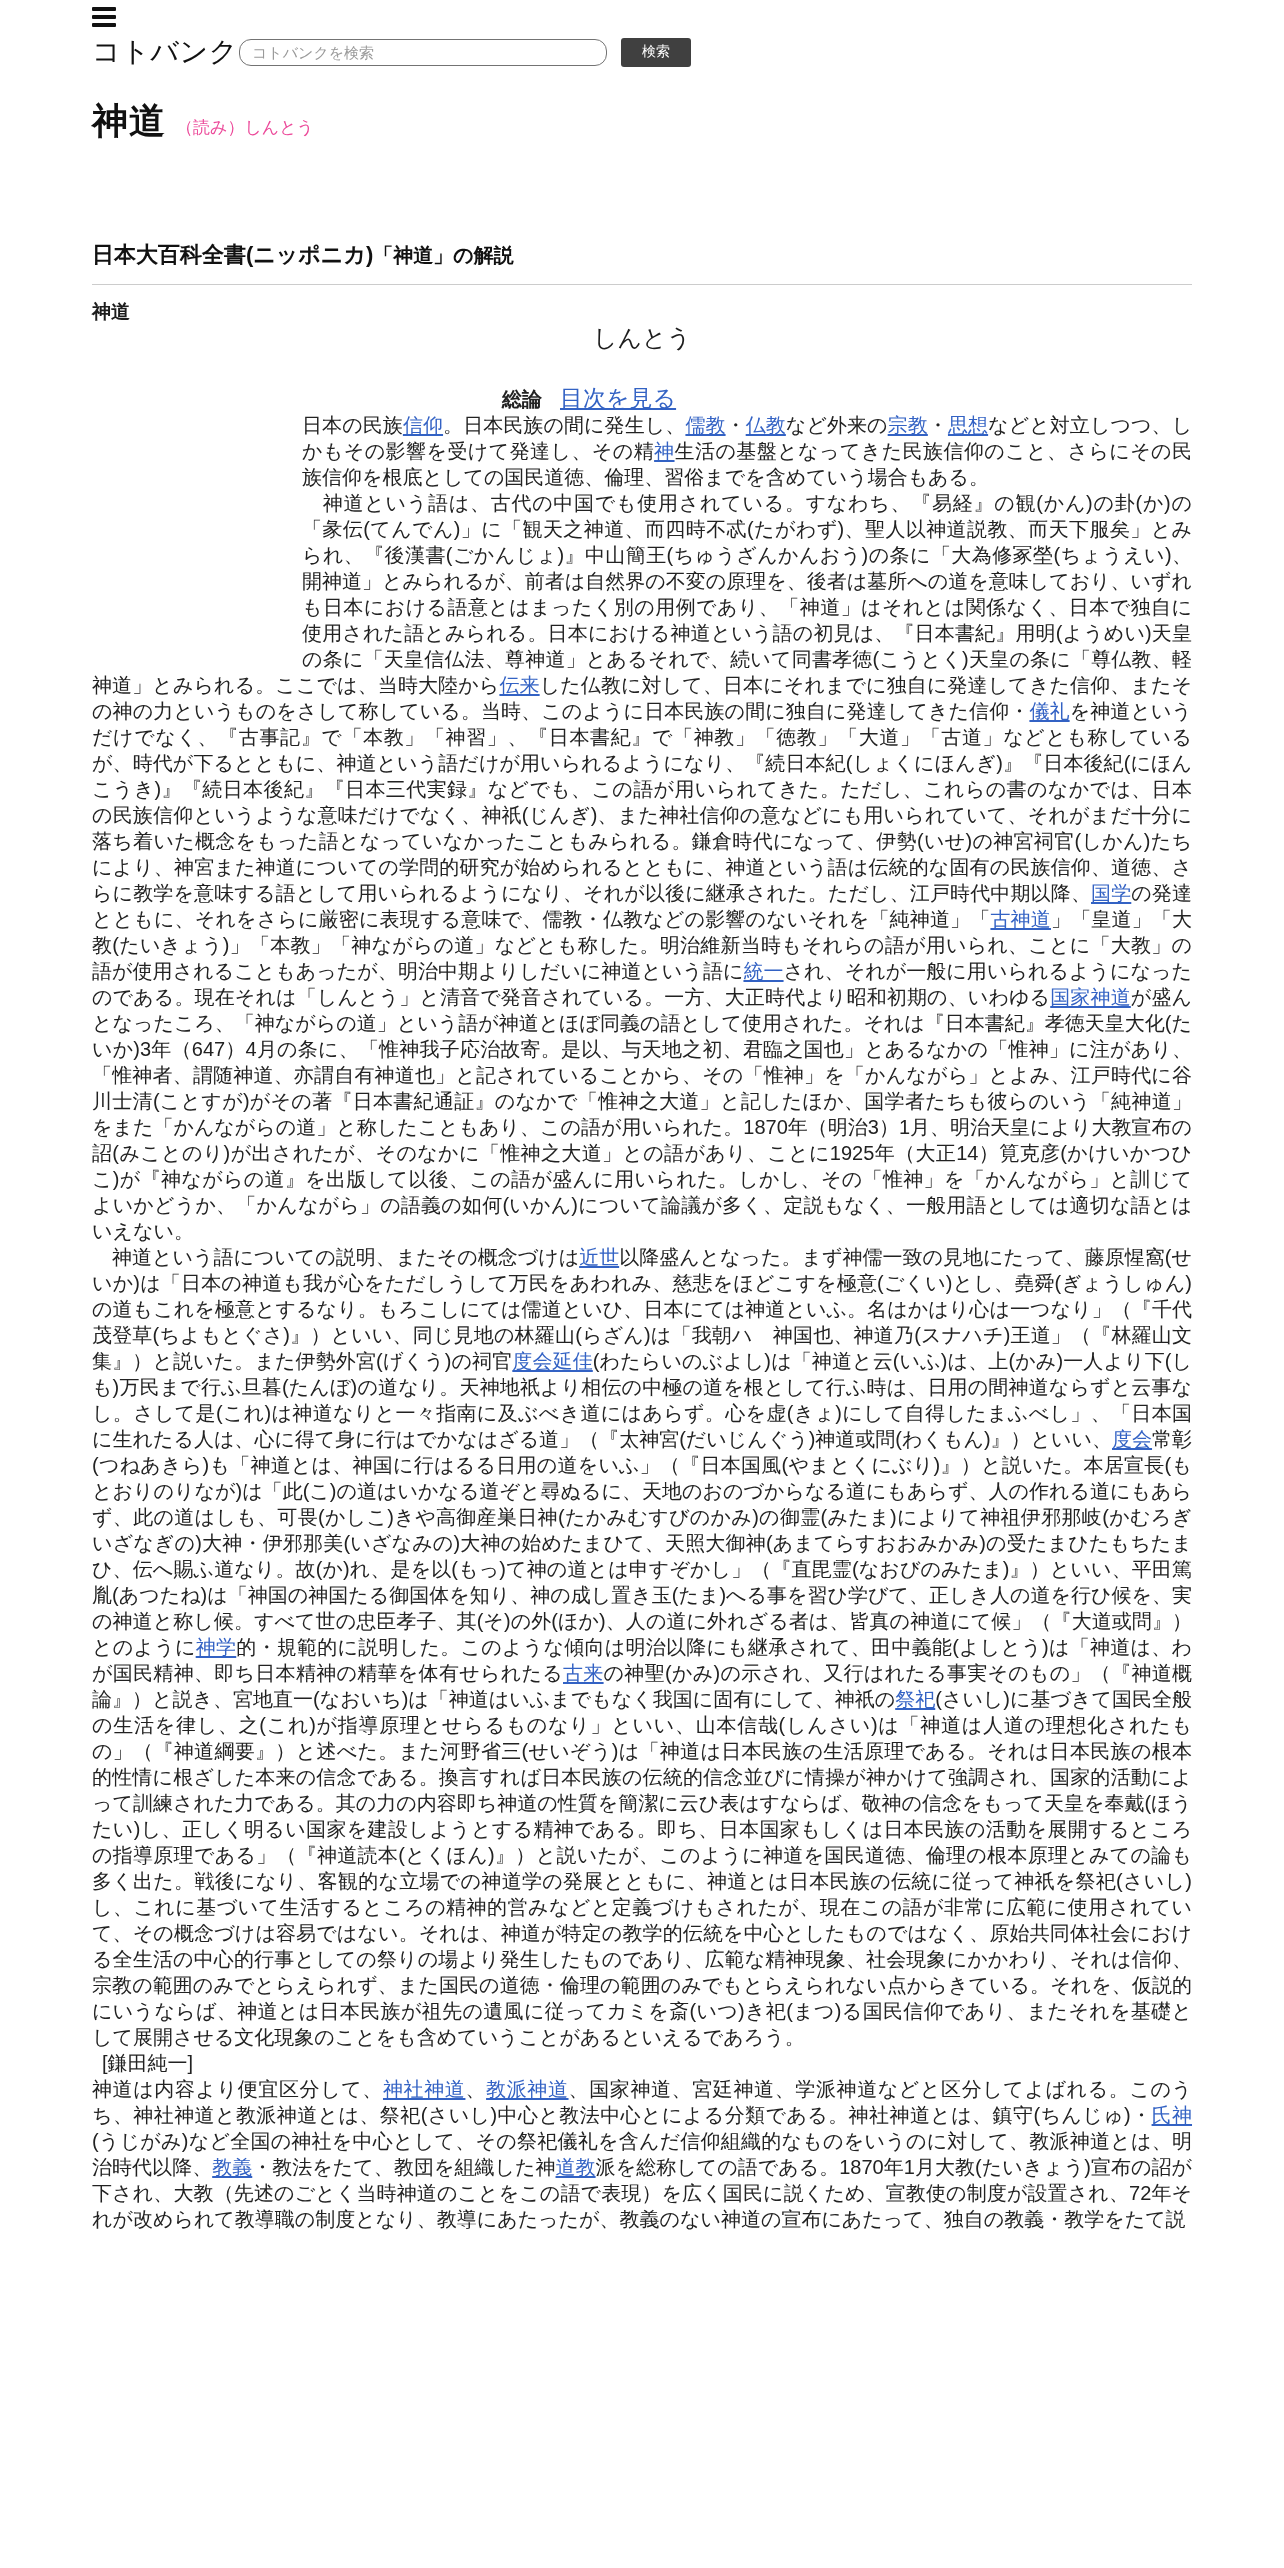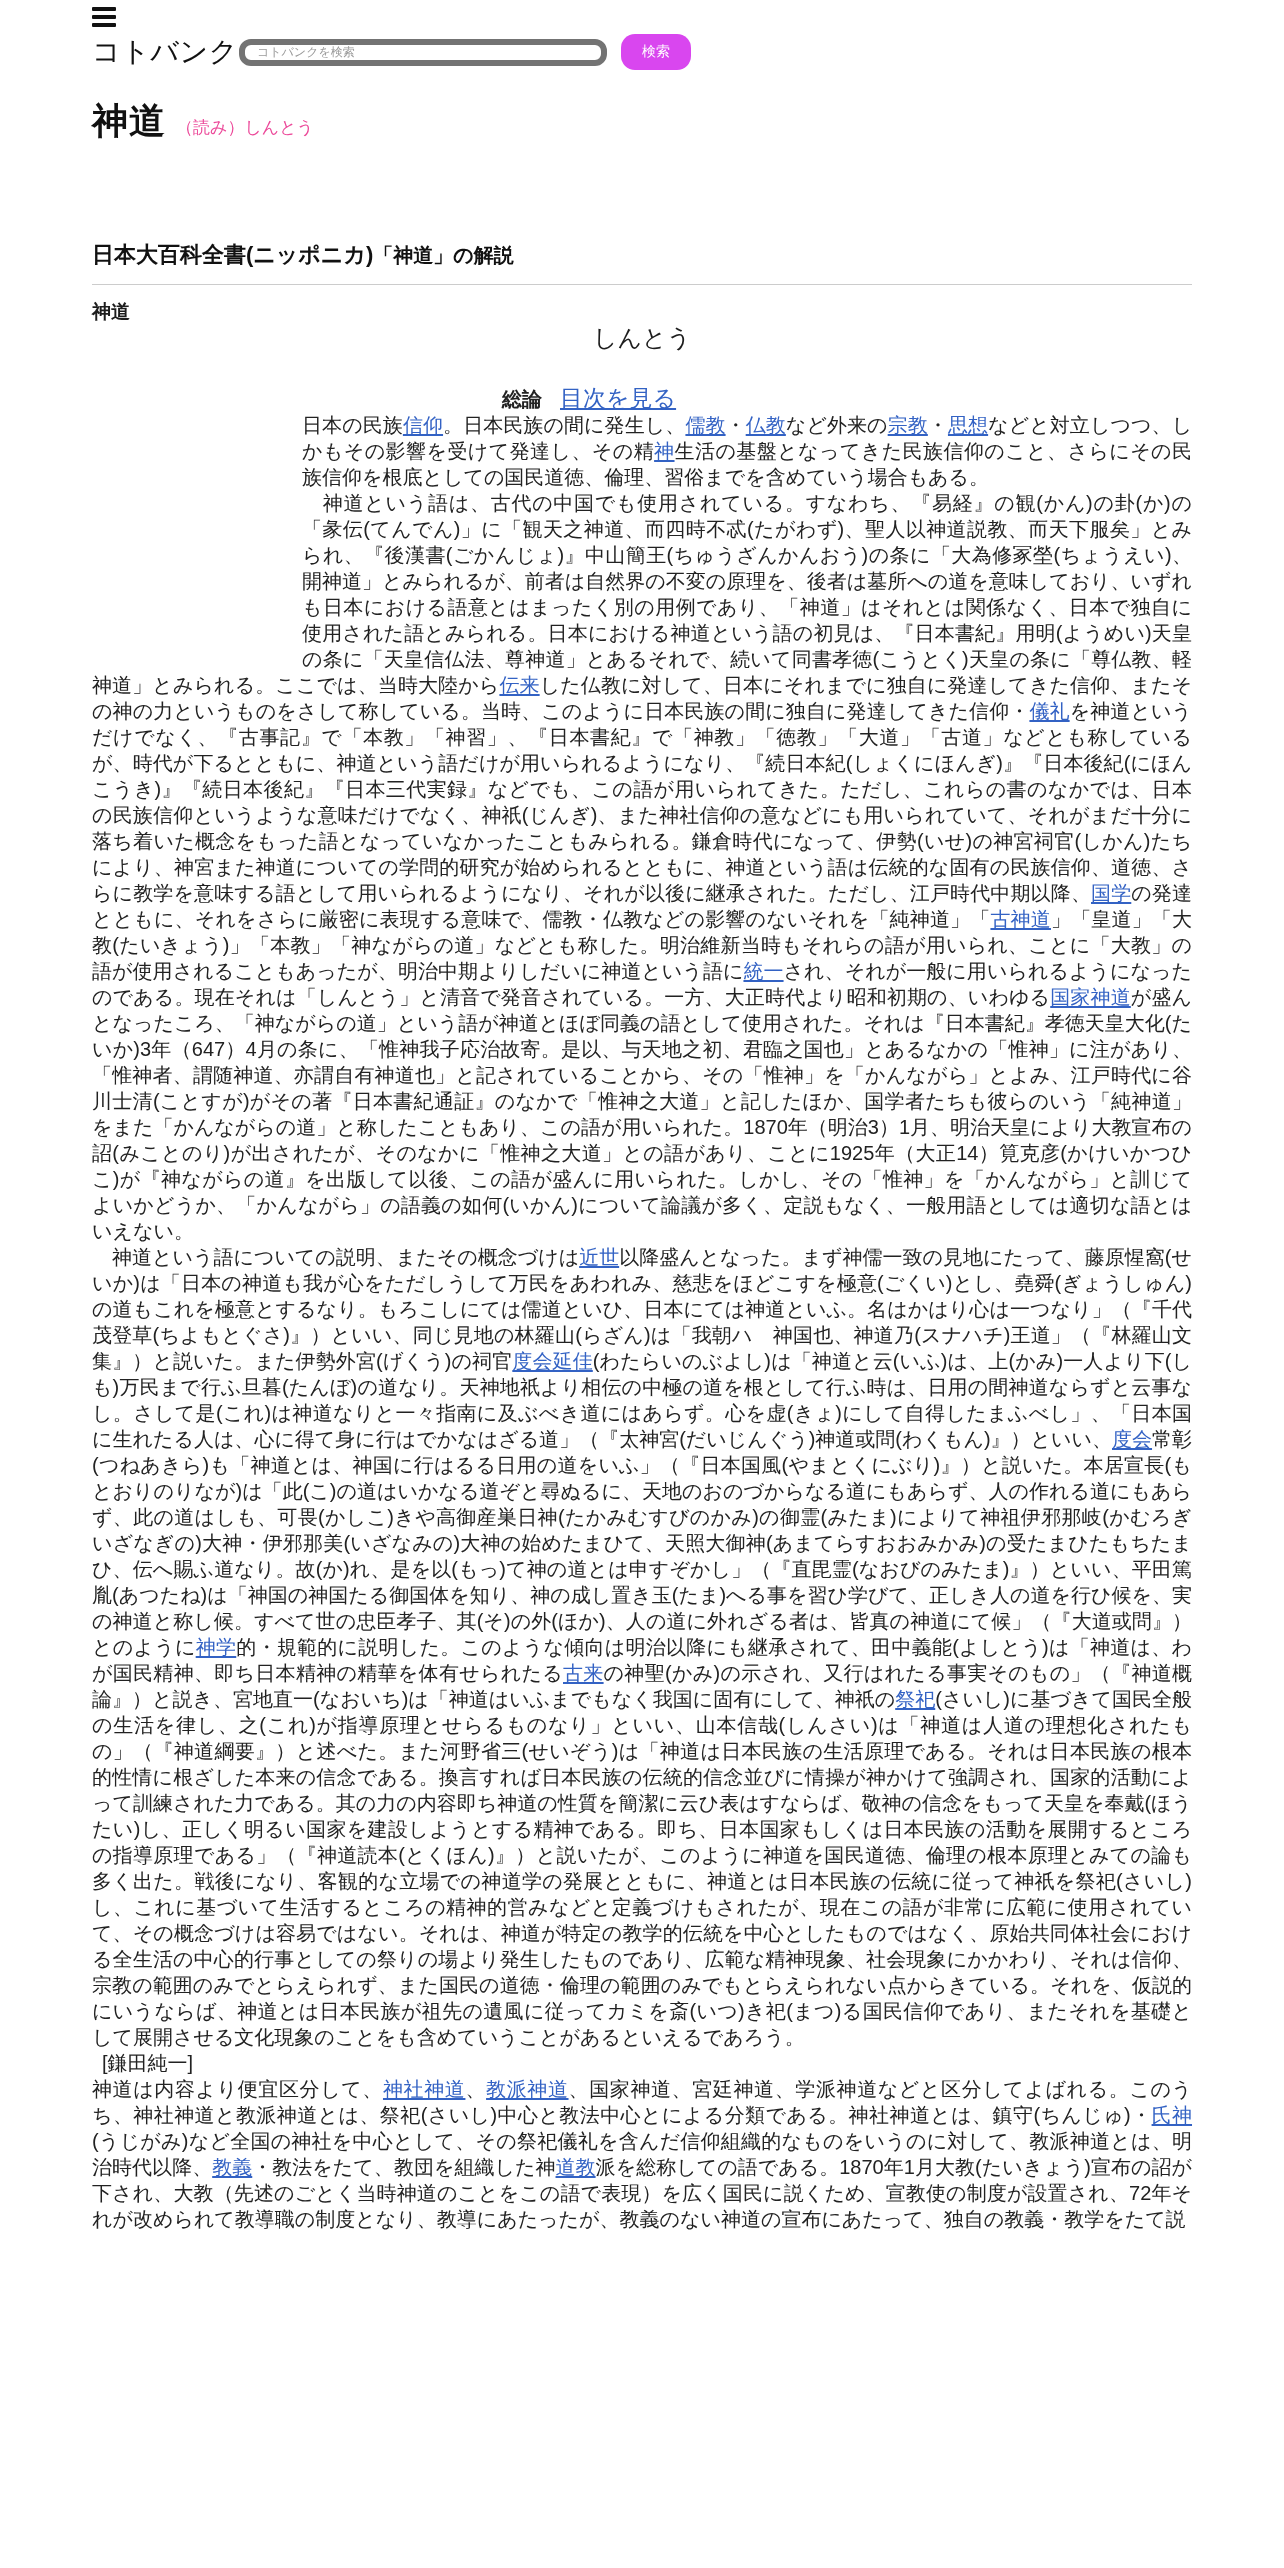--- a/index.html
+++ b/index.html
@@ -11,28 +11,28 @@
   }
   .wrap { width:1100px; margin:0 auto; }
 
   
   .menu-btn { margin-top:7px; width:24px; cursor:pointer; }
   .menu-btn .bar { height:4px; background:#111; margin-bottom:4px; border-radius:1px; }
   .menu-btn .bar:last-child { margin-bottom:0; }
   .header-row { display:flex; align-items:center; margin-top:6px; }
   .logo { width:147px; font-size:28px; font-weight:400; color:#111; letter-spacing:0.5px; cursor:pointer; }
   .search-input {
-    width:368px; height:27px; border:6px solid #737373; border-radius:12px;
-    padding:0 12px; font-size:12px; color:#333; outline:none;
+    width:368px; height:27px; border:1px solid #737373; border-radius:12px;
+    padding:0 12px; font-size:15px; color:#333; outline:none;
     font-family:"Liberation Sans","DejaVu Sans",sans-serif;
   }
   .search-input::placeholder { color:#9a9a9a; }
   .search-btn {
-    margin-left:14px; width:70px; height:36px; background:#d946ef; color:#fff;
-    font-size:14px; border:none; border-radius:14px; cursor:pointer;
+    margin-left:14px; width:70px; height:29px; background:#404040; color:#fff;
+    font-size:14px; border:none; border-radius:3px; cursor:pointer;
     font-family:"Liberation Sans","DejaVu Sans",sans-serif;
   }
 
   
   .entry-title-row { margin-top:26px; }
   .entry-title { display:inline; font-size:36px; font-weight:bold; color:#111; letter-spacing:1px; }
   .entry-reading { font-size:17px; color:#ec4899; margin-left:10px; }
 
   
   .source-head { margin-top:95px; font-size:22px; color:#111; line-height:1.3; }

